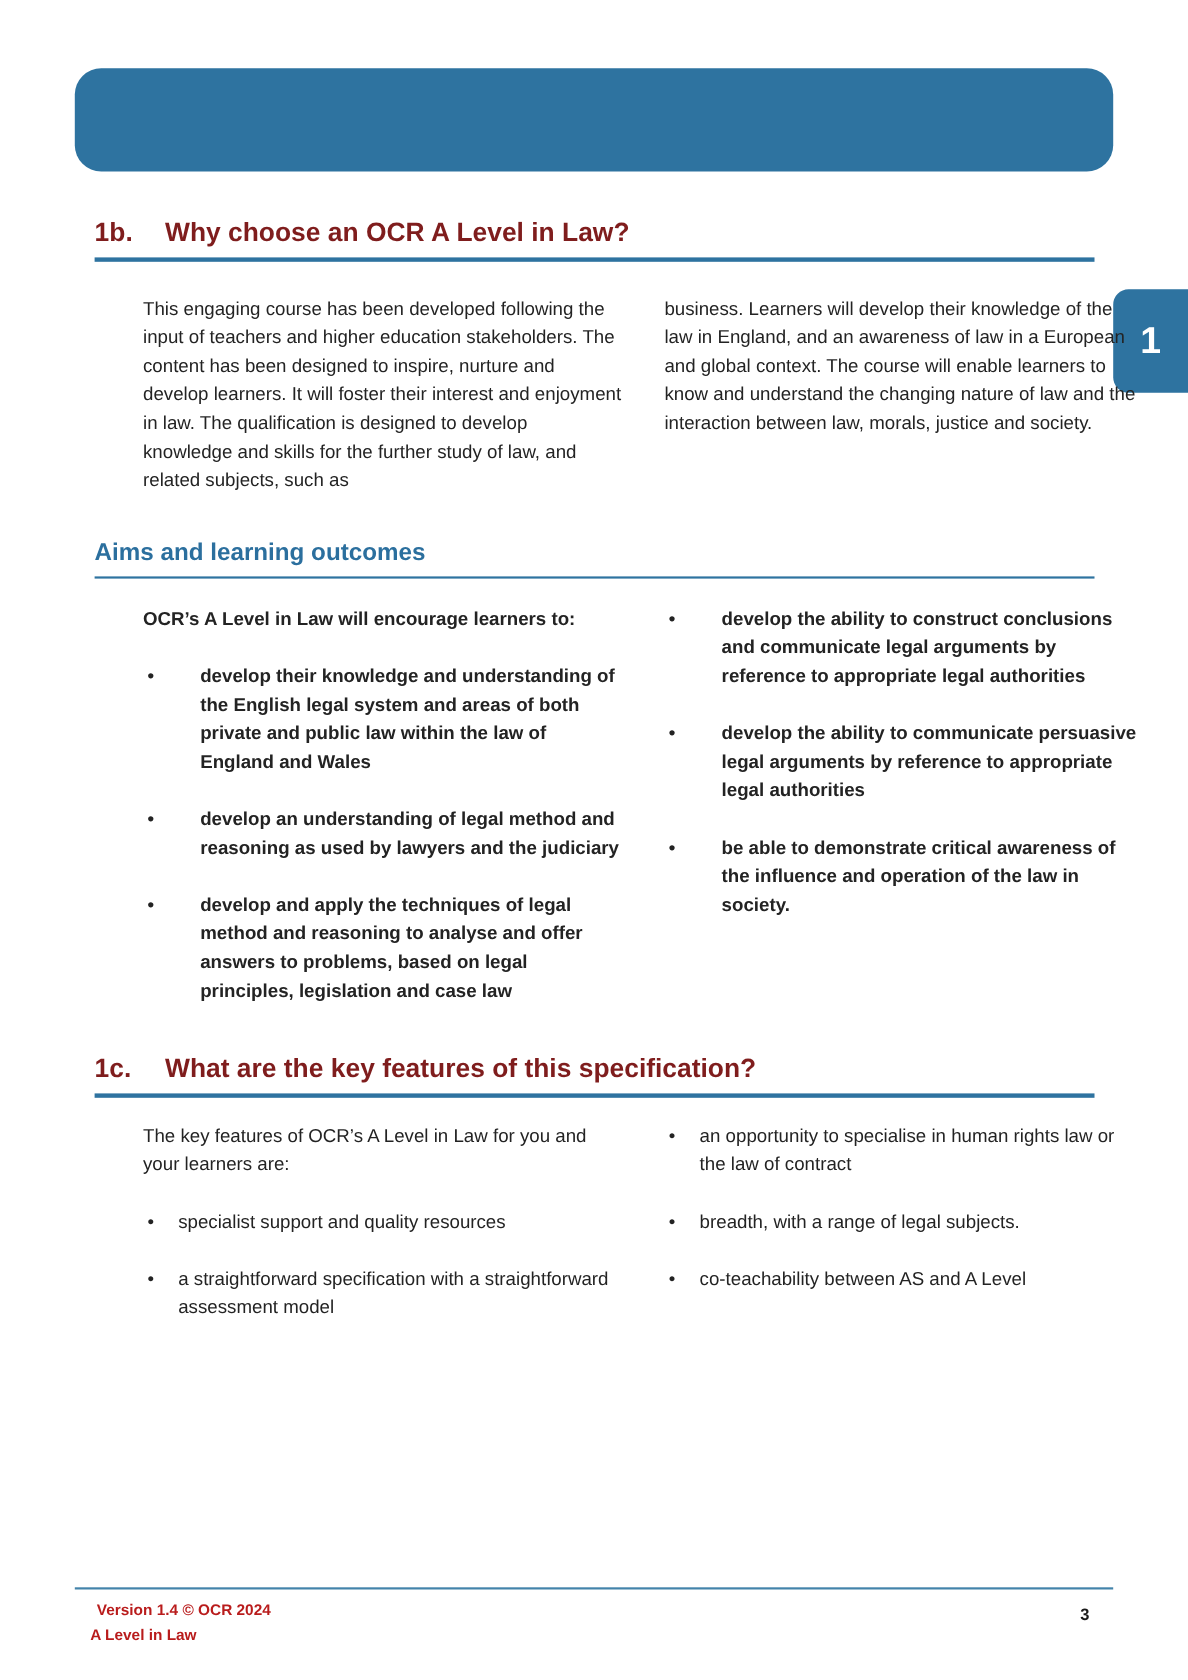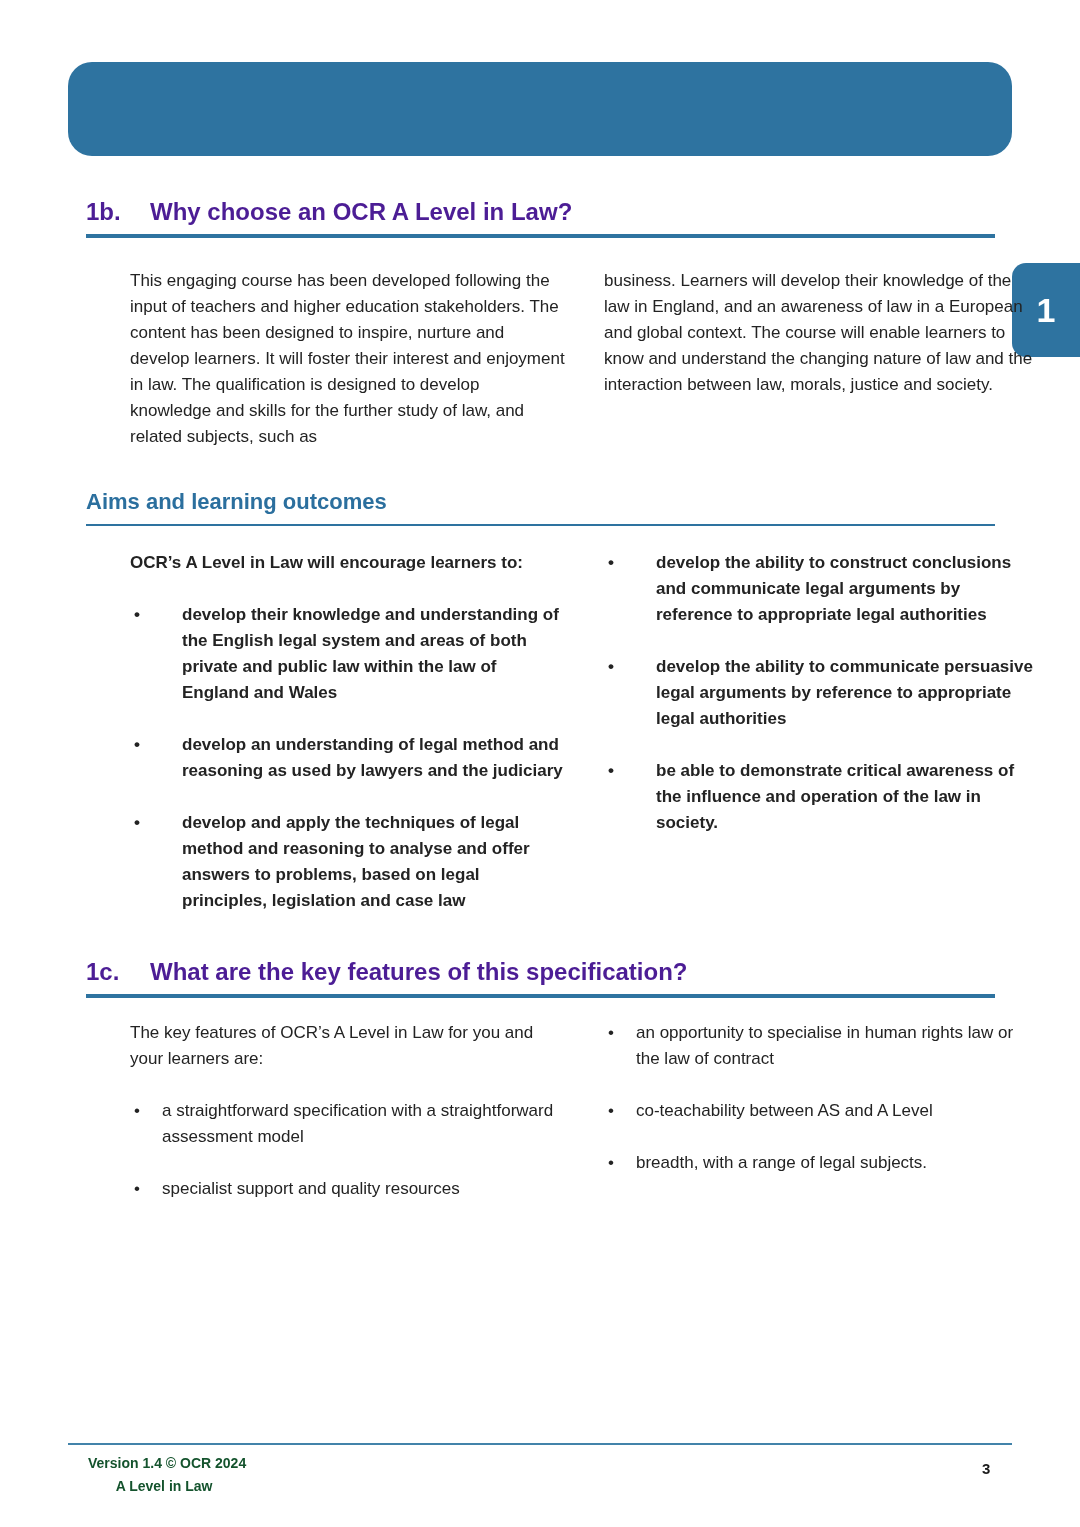--- a/index.html
+++ b/index.html
@@ -36,21 +36,21 @@
     font-size: 34px;
     font-weight: bold;
   }
   .content {
     position: absolute;
     left: 86px; top: 198px;
     width: 909px;
   }
   .h-main {
     display: flex;
-    color: #4c1d95;
+    color: #7f1d1d;
     font-size: 24px;
     font-weight: bold;
     line-height: 28px;
   }
   .h-main .h-num { width: 64px; flex: 0 0 64px; }
   .rule-thick { height: 4px; background: #2e73a0; margin-top: 8px; }
   .rule-thin  { height: 2px; background: #2e73a0; margin-top: 10px; }
   .two-col { display: flex; gap: 39px; margin-left: 44px; }
   .col { width: 435px; flex: 0 0 435px; }
   .body-text { font-size: 17px; line-height: 26px; color: #232323; }
@@ -78,21 +78,21 @@
   .footer-rule {
     position: absolute;
     left: 68px; top: 1443px;
     width: 944px; height: 2px;
     background: #4383aa;
   }
   .footer-left {
     position: absolute;
     left: 82px; top: 1452px;
     font-size: 14px; font-weight: bold;
-    color: #14532d; line-height: 23px; text-align: center;
+    color: #b91c1c; line-height: 23px;
   }
   .footer-left .version-line { padding-left: 6px; }
   .page-number {
     position: absolute;
     left: 982px; top: 1460px;
     font-size: 15px; font-weight: bold;
     color: #1a1a1a;
   }
 </style>
 </head>
@@ -147,29 +147,29 @@
     <div class="h-main" style="margin-top:44px;">
       <span class="h-num">1c.</span>
       <span>What are the key features of this specification?</span>
     </div>
     <div class="rule-thick"></div>
 
     <div class="two-col" style="margin-top:22px;">
       <div class="col">
         <p class="body-text">The key features of OCR’s A Level in Law for you and your learners are:</p>
         <ul class="bullets narrow-indent" style="margin-top:24px;">
+          <li>specialist support and quality resources</li>
           <li>a straightforward specification with a straightforward assessment model</li>
-          <li>specialist support and quality resources</li>
         </ul>
       </div>
       <div class="col">
         <ul class="bullets narrow-indent first-flush">
           <li>an opportunity to specialise in human rights law or the law of contract</li>
+          <li>breadth, with a range of legal subjects.</li>
           <li>co-teachability between AS and A Level</li>
-          <li>breadth, with a range of legal subjects.</li>
         </ul>
       </div>
     </div>
 
   </div>
 
   <div class="footer-rule"></div>
   <div class="footer-left">
     <div class="version-line">Version 1.4 © OCR 2024</div>
     <div>A Level in Law</div>

